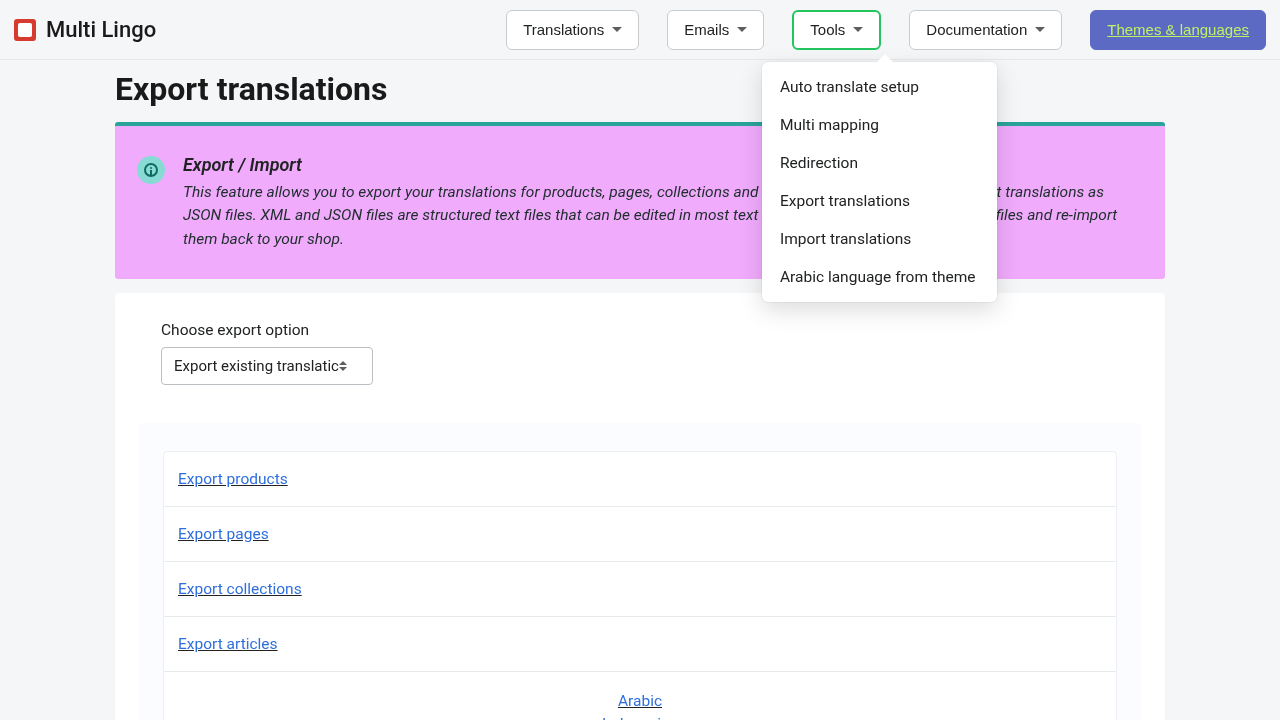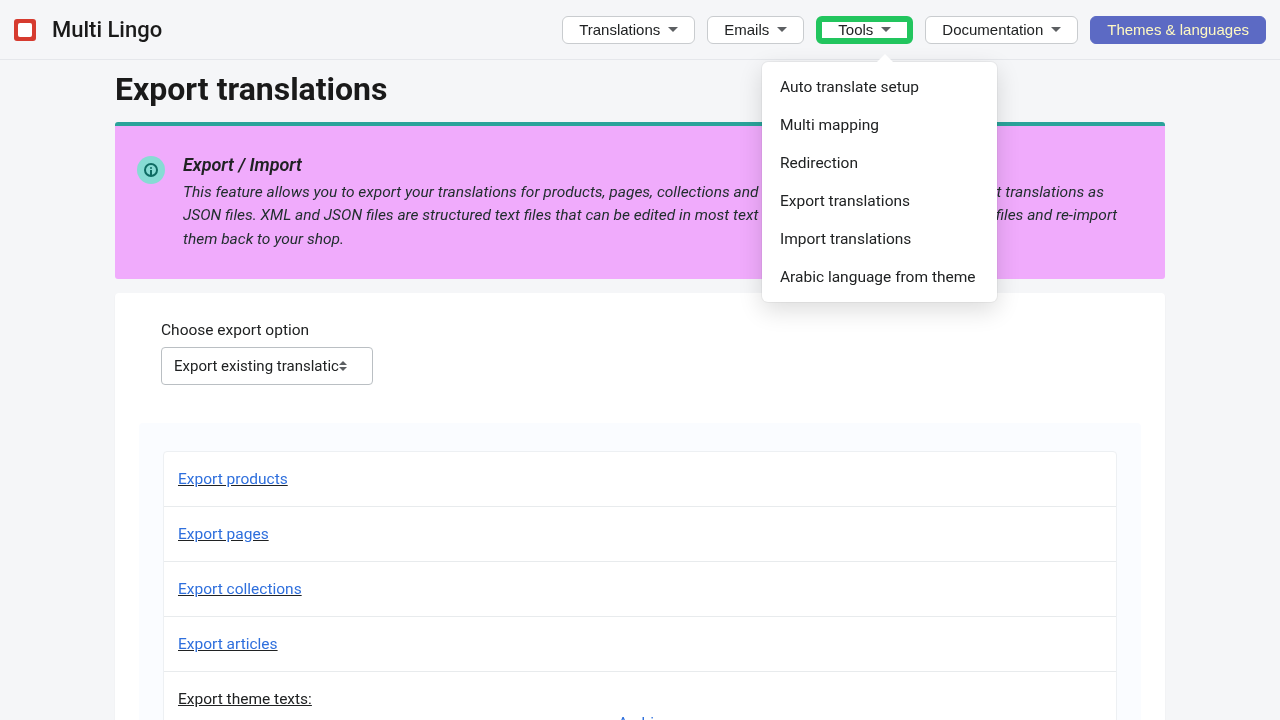--- a/index.html
+++ b/index.html
@@ -17,21 +17,21 @@
     align-items: center;
     justify-content: space-between;
     height: 60px;
     padding: 0 14px;
     border-bottom: 1px solid #e5e7eb;
     background: #f5f6f8;
   }
   .brand {
     display: flex;
     align-items: center;
-    gap: 16px;
+    gap: 10px;
   }
   .brand-logo {
     width: 22px;
     height: 22px;
     background: #d63b2f;
     border-radius: 3px;
     position: relative;
   }
   .brand-logo::after {
     content: "";
@@ -47,36 +47,38 @@
   }
   .nav {
     display: flex;
     gap: 12px;
   }
   .nav-btn {
     display: inline-flex;
     align-items: center;
     gap: 8px;
     padding: 0 16px;
-    height: 28px;
+    height: 40px;
     background: #fff;
     border: 1px solid #c9cccf;
     border-radius: 6px;
     font-size: 15px;
     color: #202223;
     cursor: pointer;
     position: relative;
+    margin-left: 16px;
   }
   .nav-btn.active {
-    border: 6px solid #22c55e;
+    border: 2px solid #22c55e;
   }
   .nav-btn.primary {
     background: #5c6ac4;
     border-color: #5c6ac4;
-    color: #fef9c3;
+    color: #bef264;
+    text-decoration: underline;
   }
   .caret-down {
     width: 0; height: 0;
     border-left: 5px solid transparent;
     border-right: 5px solid transparent;
     border-top: 5px solid #5c5f62;
   }
 
   .container {
     width: 1050px;
@@ -311,21 +313,20 @@
         <div class="list-row">
           <a class="link">Export pages</a>
         </div>
         <div class="list-row">
           <a class="link">Export collections</a>
         </div>
         <div class="list-row">
           <a class="link">Export articles</a>
         </div>
         <div class="list-row lang-list">
-          <div class="row-label">Export theme texts:</div>
           <a class="link">Arabic</a>
           <a class="link">Indonesian</a>
         </div>
       </div>
     </div>
   </div>
 </div>
 
 <div class="dropdown">
   <div class="dropdown-item">Auto translate setup</div>

